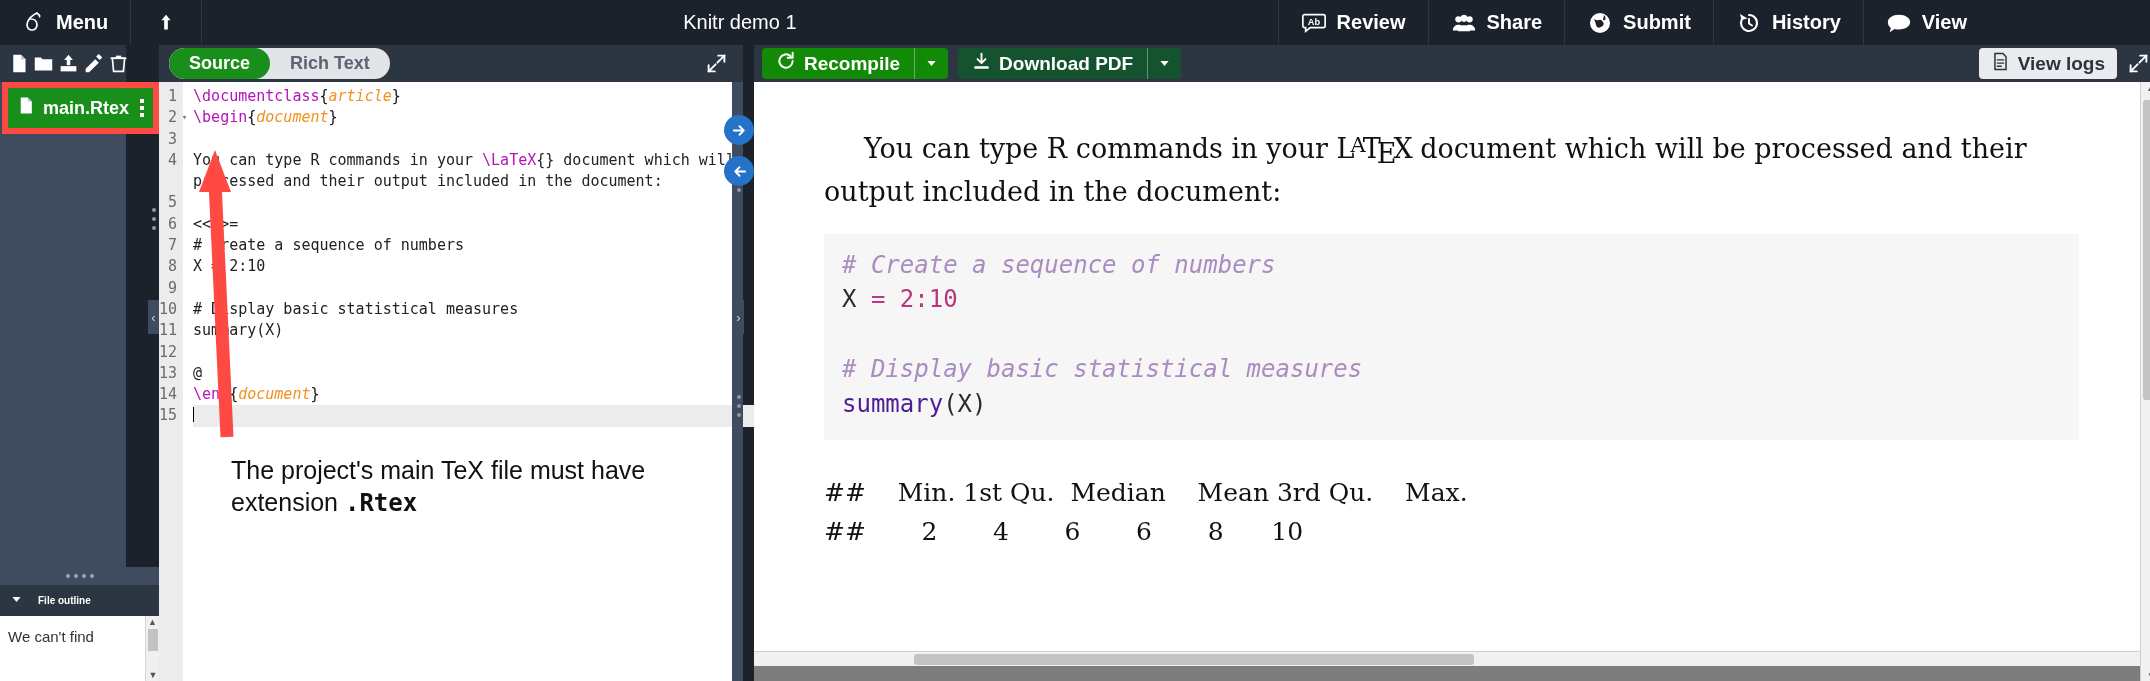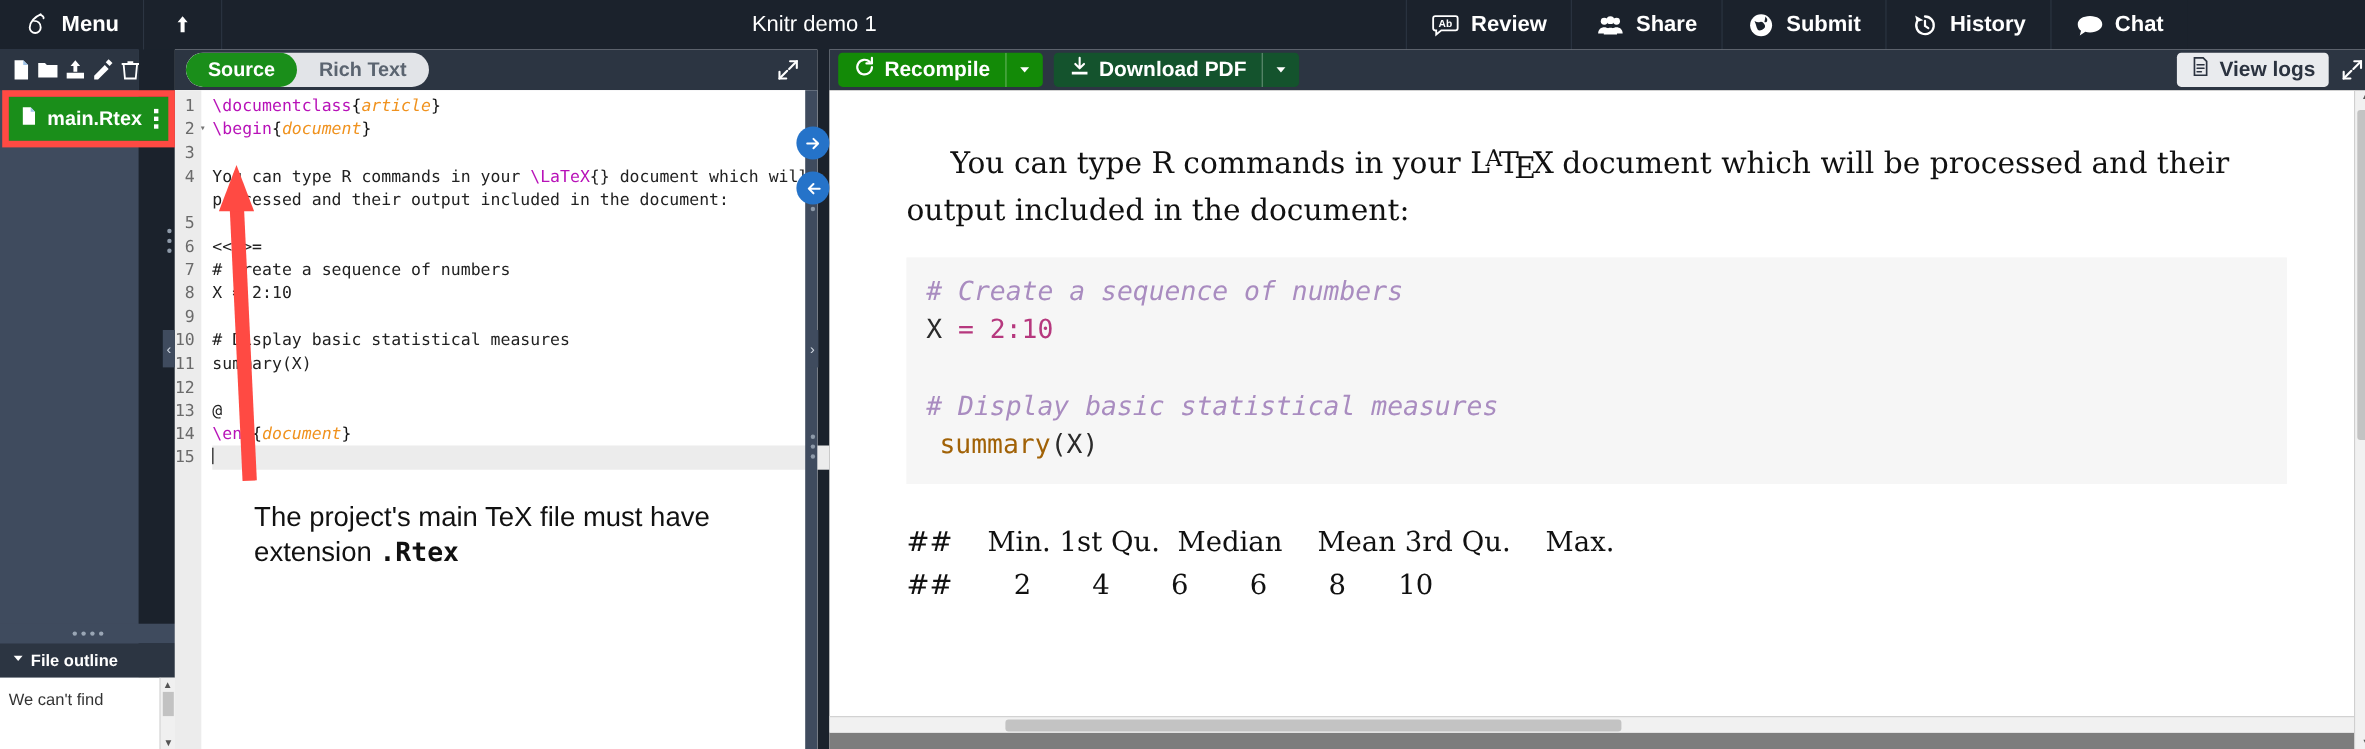--- a/index.html
+++ b/index.html
@@ -51,22 +51,22 @@
     position: absolute; left: 8px; top: 6px; width: 146px; height: 40px;
     background: #1a8e1a; display: flex; align-items: center; gap: 8px;
     padding: 0 8px; color: #fff; font-size: 18px; font-weight: bold; cursor: pointer;
   }
   .file-row .fname { flex: 1; white-space: nowrap; }
   .dots-v { display: flex; flex-direction: column; gap: 3px; align-items: center; padding-right: 2px; cursor: pointer; }
   .dots-v i { width: 4px; height: 4px; background: #fff; display:block; }
 
   .file-outline {
     position: absolute; left: 0; bottom: 65px; width: 159px; height: 31px;
-    background: #2c3542; display: flex; align-items: center; gap: 5px;
-    padding: 0 10px; color: #fff; font-size: 15px; font-weight: bold; cursor: pointer;
+    background: #2c3542; display: flex; align-items: center; gap: 15px;
+    padding: 0 10px; color: #fff; font-size: 10px; font-weight: bold; cursor: pointer;
   }
   .fo-grip {
     position: absolute; left: 0; bottom: 96px; width: 159px; height: 18px;
     background: #3f4b5e; display:flex; align-items:center; justify-content:center;
   }
   .fo-grip .gd { width:4px; height:4px; background:#9aa6b5; border-radius:50%; margin:0 2px; }
   .outline-body {
     position: absolute; left: 0; bottom: 0; width: 159px; height: 65px;
     background: #fff; color: #333; font-size: 15px; padding: 12px 8px 0 8px;
     overflow: hidden;
@@ -176,21 +176,21 @@
     text-indent: 40px;
   }
   .pdf-codebox {
     margin-top: 22px; background: #f6f6f6; padding: 14px 18px 18px 18px;
     font-family: "DejaVu Sans Mono", monospace; font-size: 24px; line-height: 1.45;
   }
   .r-comment { color: #a98cc0; font-style: italic; }
   .r-ident { color: #2b2b2b; }
   .r-num { color: #b6387e; }
   .r-op { color: #b6387e; }
-  .r-fn { color: #a16207; margin-left: 12px; }
+  .r-fn { color: #4c1d95; }
   .pdf-out {
     font-family: "DejaVu Serif", serif; font-size: 25px; color: #111; line-height: 1.5;
     white-space: pre; margin-top: 34px;
   }
   .pdf-vscroll { position:absolute; right:0; top:0; width: 21px; height: 599px; background:#f1f1f1; border-left:1px solid #cfcfcf;}
   .pdf-vthumb { position:absolute; right:3px; top: 18px; width:15px; height: 300px; background:#c3c3c3; border-radius:3px;}
   .pdf-vscroll .ar { text-align:center; font-size:10px; color:#555; }
   .pdf-hscroll { position:absolute; left:0; bottom:0; width: 1386px; height: 15px; background:#f1f1f1; border-top:1px solid #cfcfcf;}
   .pdf-hthumb { position:absolute; left: 160px; top:2px; width: 560px; height:11px; background:#c3c3c3; border-radius:3px;}
 
@@ -270,21 +270,21 @@
           </svg>
         </span>
         <span>History</span>
       </div>
       <div class="nav-btn">
         <span class="nav-icon">
           <svg width="26" height="22" viewBox="0 0 28 22">
             <path d="M14 2 c7 0 12 3.5 12 8 s-5 8 -12 8 c-1.6 0 -3.2 -.2 -4.6 -.6 L4 21 l1.2 -4.6 C3.2 15 2 12.7 2 10 c0 -4.5 5 -8 12 -8 z" fill="#fff"></path>
           </svg>
         </span>
-        <span>Chat</span>
+        <span>View</span>
       </div>
     </div>
   </div>
 
   <div class="filepanel">
     <div class="file-toolbar">
       <span class="tb-icon">
         <svg width="21" height="21" viewBox="0 0 24 24">
             <path d="M6 2 h9 l5 5 v15 H6 z" fill="#fff"></path>
             <path d="M15 2 v5 h5" fill="#9fc3e8"></path>

